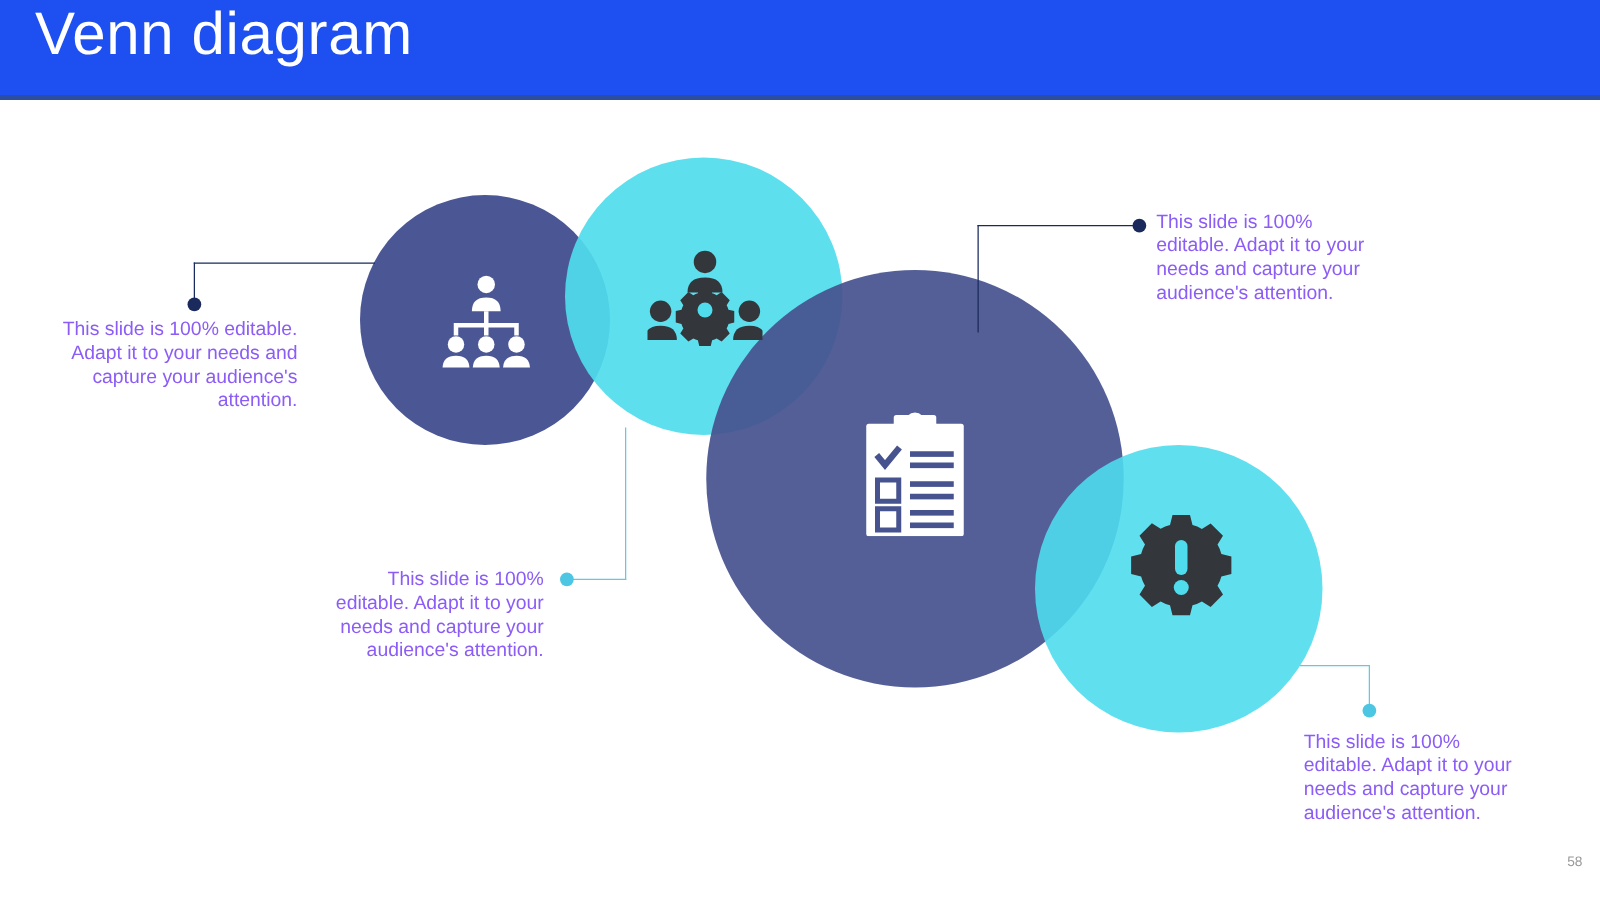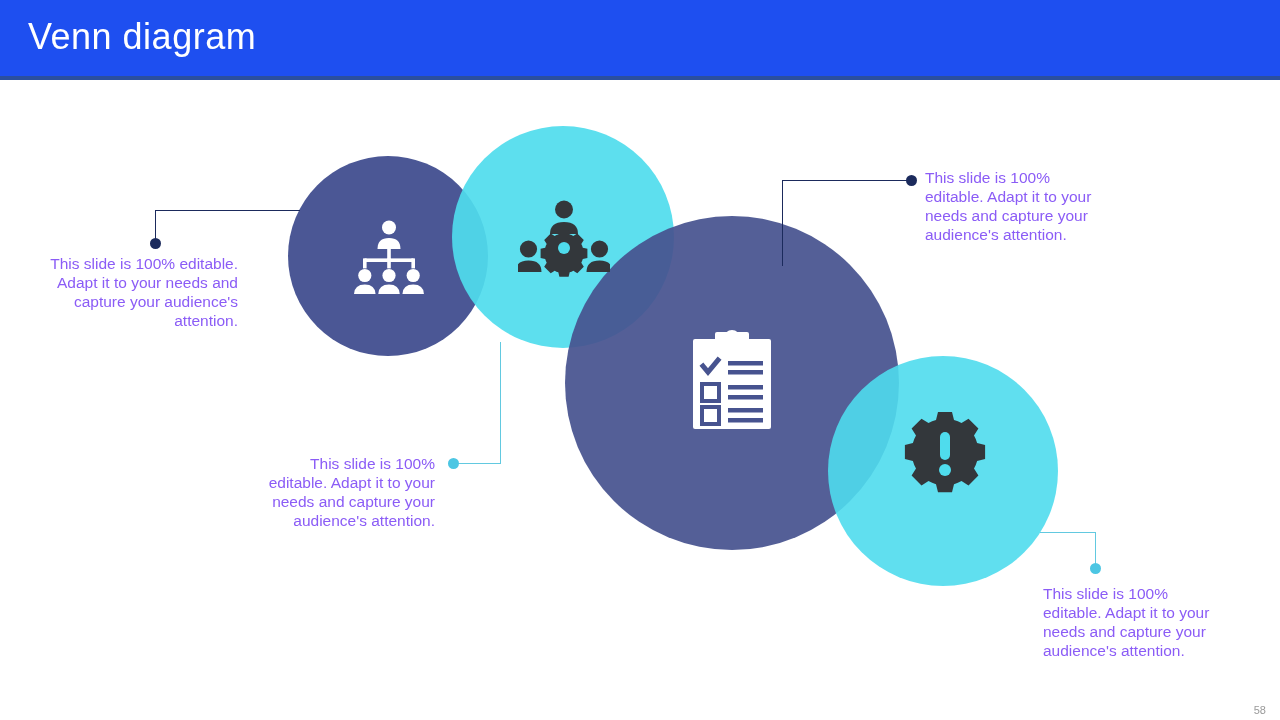--- a/index.html
+++ b/index.html
@@ -29,22 +29,22 @@
   #header-underline {
     position: absolute;
     left: 0; top: 76px;
     width: 1280px;
     height: 4px;
     background: #2b4f9e;
   }
   #slide-title {
     position: absolute;
     left: 28px;
-    top: 16px;
-    font-size: 36px;
+    top: 0;
+    font-size: 48px;
     font-weight: 400;
     color: #ffffff;
     letter-spacing: 0.5px;
     white-space: nowrap;
   }
 
   
   #venn-stage {
     position: absolute;
     left: 0; top: 80px;
@@ -114,21 +114,21 @@
 
   #caption-1 { left: 48px;   top: 174px; width: 190px; }
   #caption-2 { left: 250px;  top: 374px; width: 185px; }
   #caption-3 { left: 925px;  top: 88px;  width: 178px; }
   #caption-4 { left: 1043px; top: 504px; width: 178px; }
 
   
   #page-number {
     position: absolute;
     right: 14px;
-    bottom: 4px;
+    bottom: 24px;
     font-size: 11px;
     color: #9a9a9a;
   }
 </style>
 </head>
 <body>
 
 <div id="slide">
 
   <div id="header-bar"></div>

